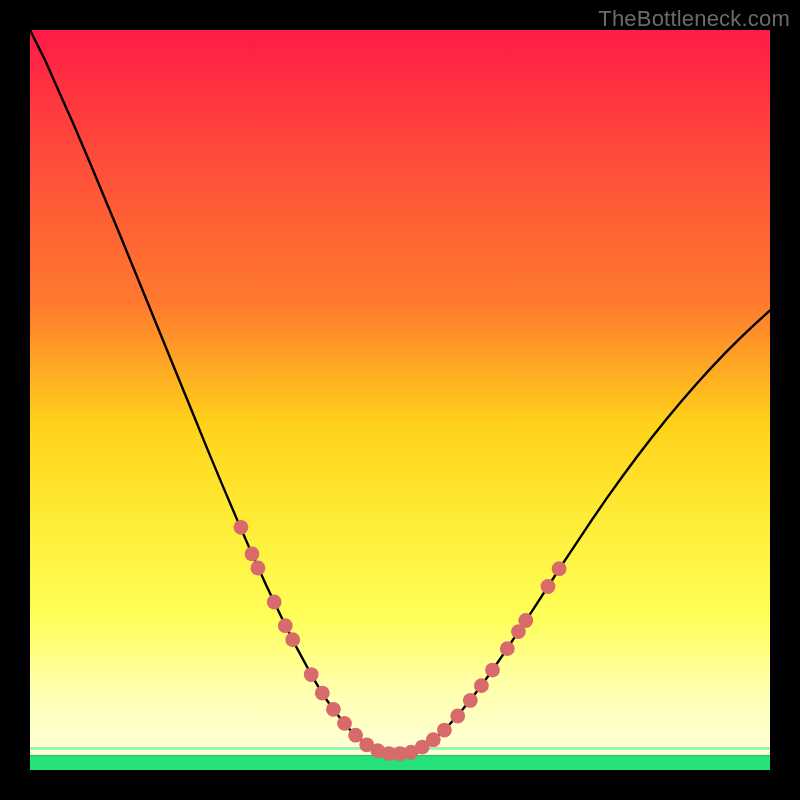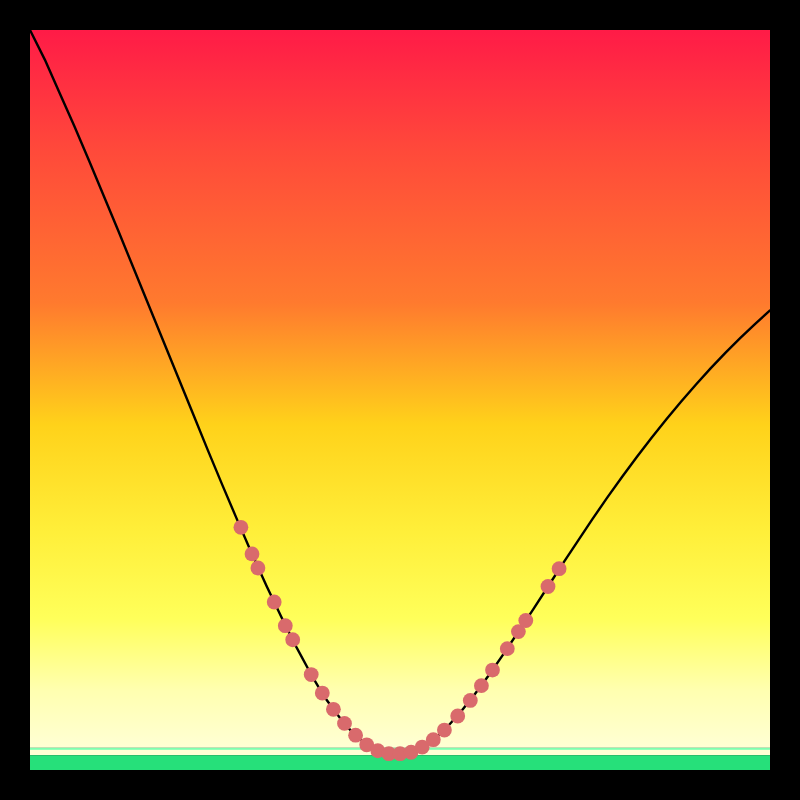--- a/index.html
+++ b/index.html
@@ -76,13 +76,14 @@
       <circle cx="507.30" cy="648.64" r="7.40" fill="#d96a6c" stroke="#d96a6c" stroke-width="0"></circle>
       <circle cx="518.40" cy="631.62" r="7.40" fill="#d96a6c" stroke="#d96a6c" stroke-width="0"></circle>
       <circle cx="525.80" cy="620.52" r="7.40" fill="#d96a6c" stroke="#d96a6c" stroke-width="0"></circle>
       <circle cx="548.00" cy="586.48" r="7.40" fill="#d96a6c" stroke="#d96a6c" stroke-width="0"></circle>
       <circle cx="559.10" cy="568.72" r="7.40" fill="#d96a6c" stroke="#d96a6c" stroke-width="0"></circle>
       <rect x="0" y="0" width="800" height="30" fill="#000000"></rect>
       <rect x="0" y="770" width="800" height="30" fill="#000000"></rect>
       <rect x="0" y="0" width="30" height="800" fill="#000000"></rect>
       <rect x="770" y="0" width="30" height="800" fill="#000000"></rect>
     </svg>
+  <div class="watermark" style="right: 10px; top: 6px;">TheBottleneck.com</div>
 </div>
 
 </body></html>

